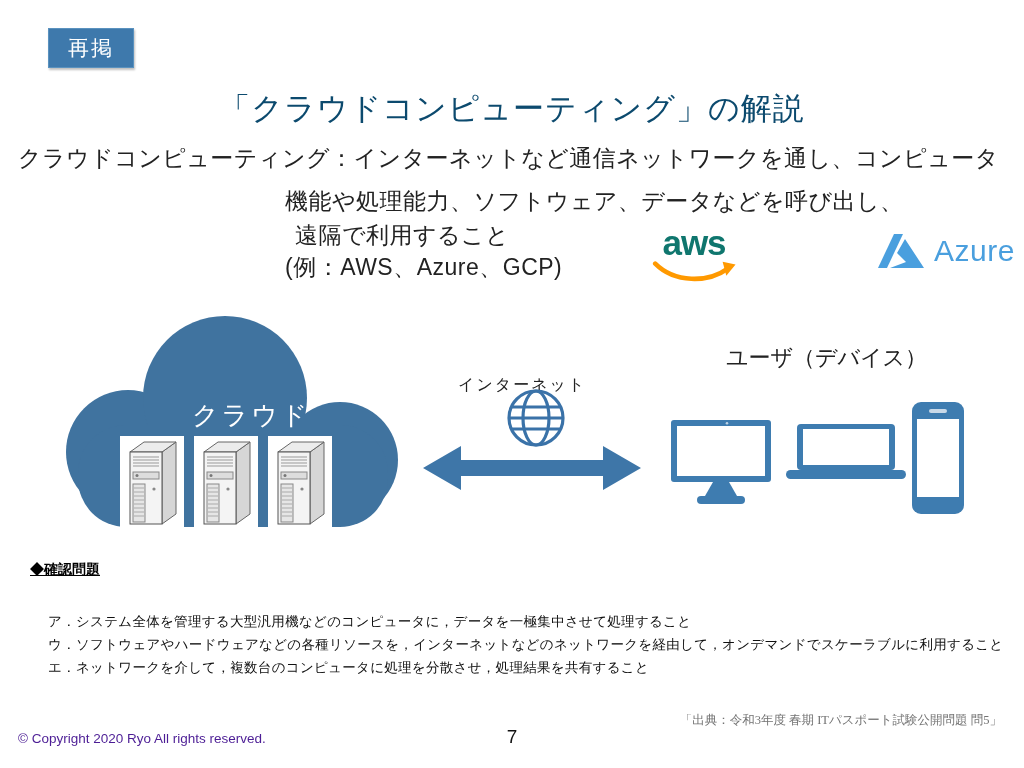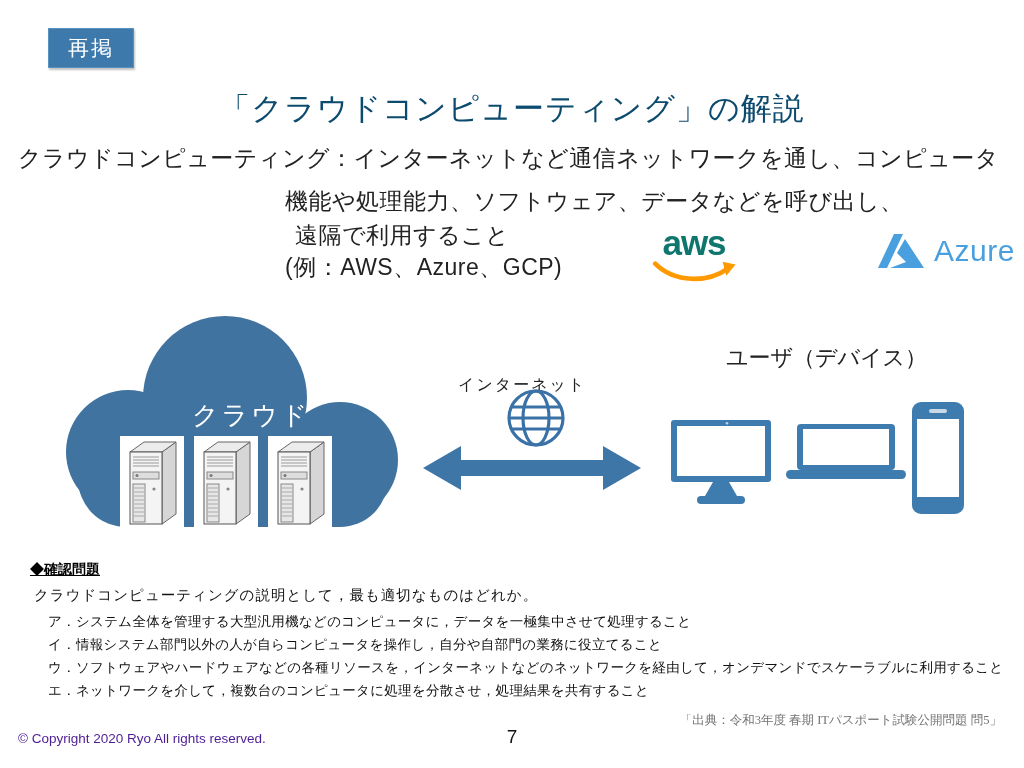--- a/index.html
+++ b/index.html
@@ -218,24 +218,22 @@
     <rect x="0" y="46" width="120" height="9" rx="4.5" fill="#3E7CB0"></rect>
   </svg>
 
   <svg class="abs phone-svg" width="52" height="112" viewBox="0 0 52 112">
     <rect x="0" y="0" width="52" height="112" rx="9" fill="#3E7CB0"></rect>
     <rect x="5" y="17" width="42" height="78" fill="#ffffff"></rect>
     <rect x="17" y="7" width="18" height="4" rx="2" fill="#c9d9e8"></rect>
   </svg>
 
   <div class="abs q-heading">◆確認問題</div>
-  <div class="abs q-prompt nowrap">クラウドコンピューティングの説明として，最も適切なものはどれか。</div>
   <div class="abs q-options">
     <div class="q-option">ア．システム全体を管理する大型汎用機などのコンピュータに，データを一極集中させて処理すること</div>
-    <div class="q-option">イ．情報システム部門以外の人が自らコンピュータを操作し，自分や自部門の業務に役立てること</div>
     <div class="q-option">ウ．ソフトウェアやハードウェアなどの各種リソースを，インターネットなどのネットワークを経由して，オンデマンドでスケーラブルに利用すること</div>
     <div class="q-option">エ．ネットワークを介して，複数台のコンピュータに処理を分散させ，処理結果を共有すること</div>
   </div>
 
   <div class="abs copyright">© Copyright 2020 Ryo All rights reserved.</div>
   <div class="abs page-num">7</div>
   <div class="abs citation">「出典：令和3年度 春期 ITパスポート試験公開問題 問5」</div>
 
 </div>
 

